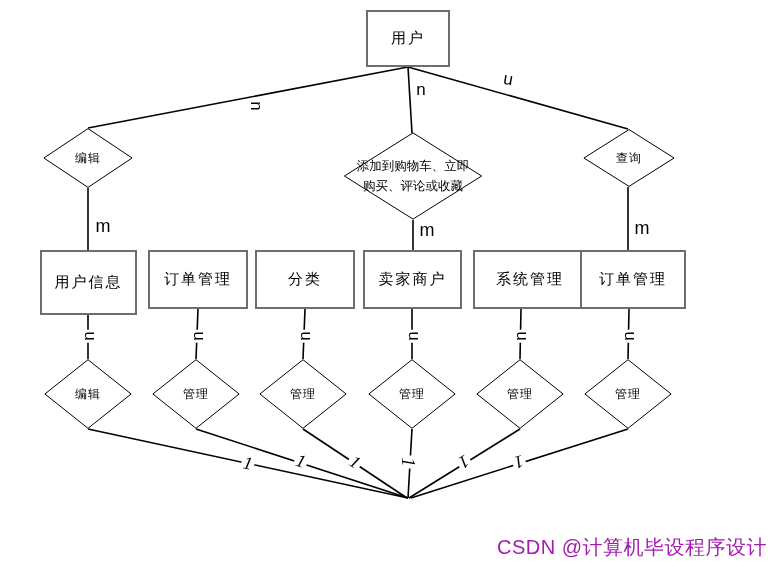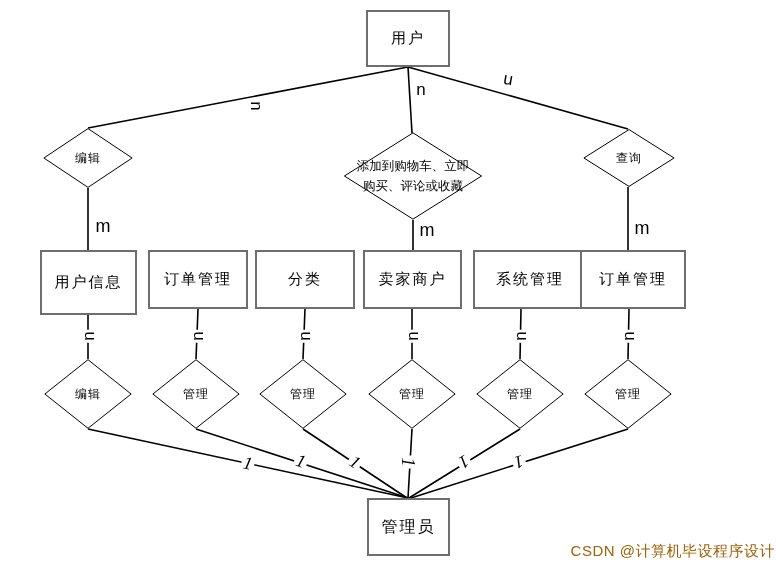--- a/index.html
+++ b/index.html
@@ -23,22 +23,22 @@
   .lbl{
     position:absolute;font-size:17px;line-height:1;
     transform:translate(-50%,-50%);white-space:nowrap;
   }
   .lbl.gap{background:#fff;padding:1px 2px;}
   .one{
     font-family:"Liberation Serif","DejaVu Serif",serif;
     font-style:italic;font-size:18px;
   }
   .watermark{
-    position:absolute;right:1px;bottom:6px;
-    color:#a16207;font-size:15px;letter-spacing:0.5px;
+    position:absolute;right:9px;bottom:6px;
+    color:#a21caf;font-size:20px;letter-spacing:0.5px;
   }
 </style>
 </head>
 <body>
 
 <div class="canvas">
 
   <svg class="wires" width="776" height="567" viewBox="0 0 776 567">
     <g stroke="#000000" stroke-width="1.6" fill="none">
       <line x1="408" y1="67" x2="88" y2="128"></line>
@@ -137,23 +137,20 @@
     </svg>
     <span class="dlabel">管理</span>
   </div>
   <div class="diamond" style="left:584px;top:359px;width:88px;height:70px">
     <svg viewBox="0 0 100 100" preserveAspectRatio="none">
       <polygon points="50,1 99,50 50,99 1,50" fill="#ffffff" stroke="#000000" vector-effect="non-scaling-stroke"></polygon>
     </svg>
     <span class="dlabel">管理</span>
   </div>
 
-  <div class="entity big" style="left:367px;top:498px;width:83px;height:58px">
-    <span>管理员</span>
-  </div>
 
   <span class="lbl" style="left:256px;top:106px;transform:translate(-50%,-50%) rotate(90deg)">n</span>
   <span class="lbl" style="left:421px;top:89px">n</span>
   <span class="lbl" style="left:508px;top:81px;transform:translate(-50%,-50%) rotate(190deg)">n</span>
 
   <span class="lbl" style="left:103px;top:226px;font-size:18px">m</span>
   <span class="lbl" style="left:427px;top:230px;font-size:18px">m</span>
   <span class="lbl" style="left:642px;top:228px;font-size:18px">m</span>
 
   <span class="lbl gap" style="left:88px;top:336px;transform:translate(-50%,-50%) rotate(-90deg)">n</span>

